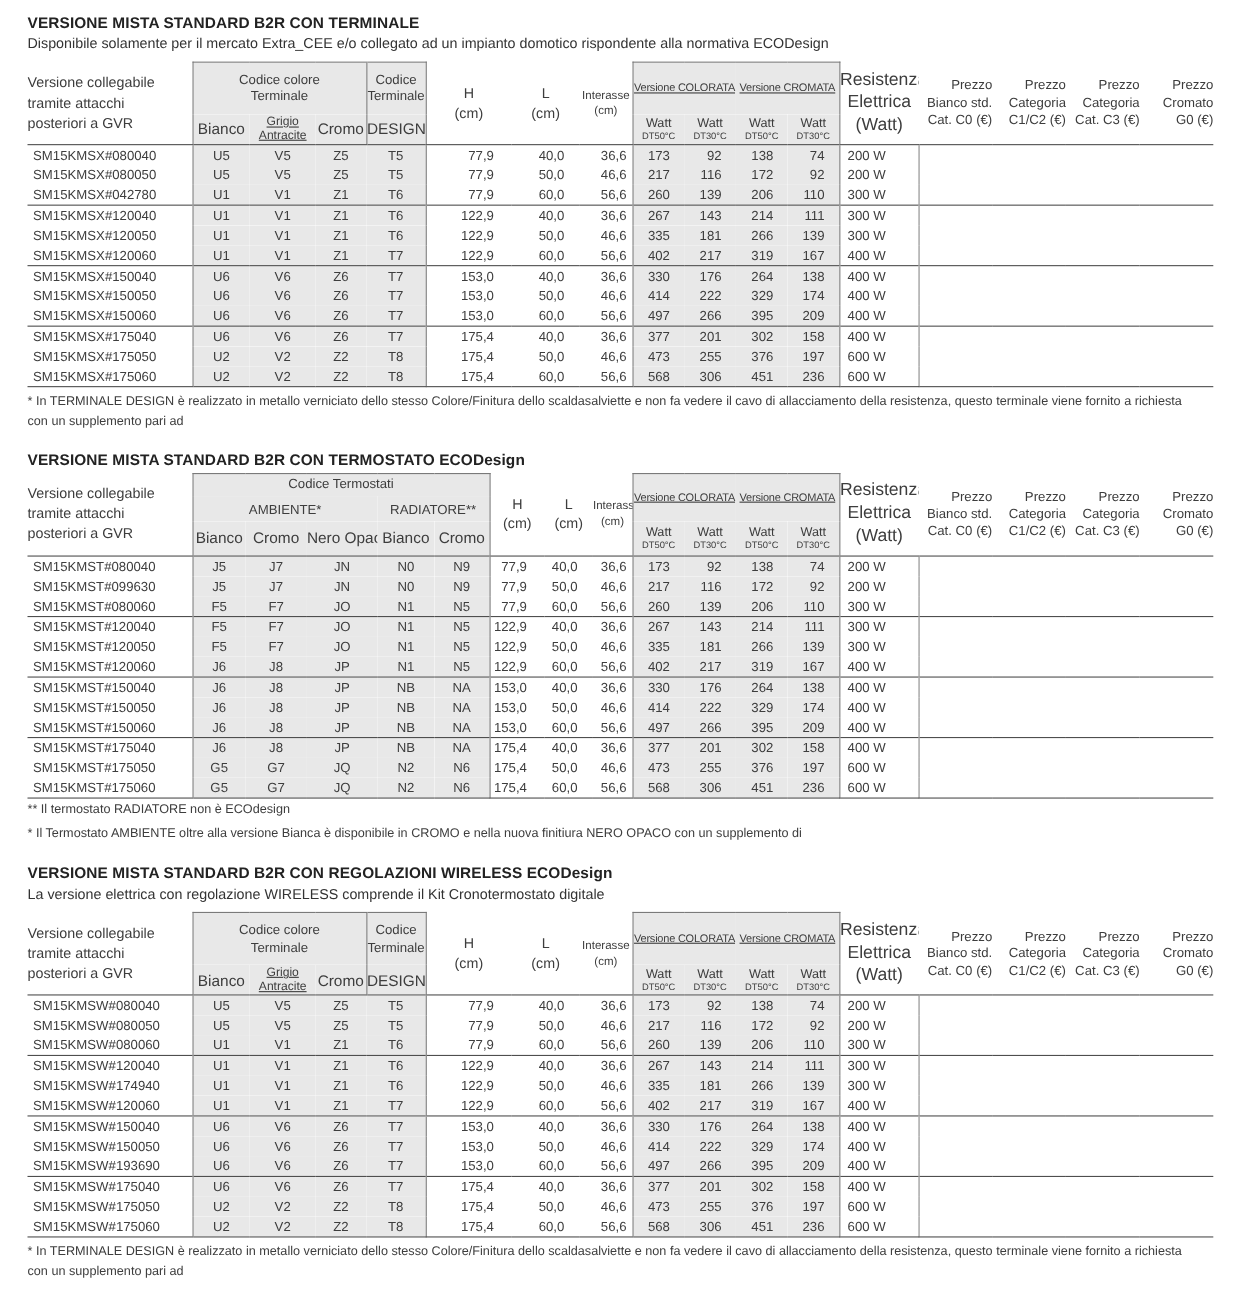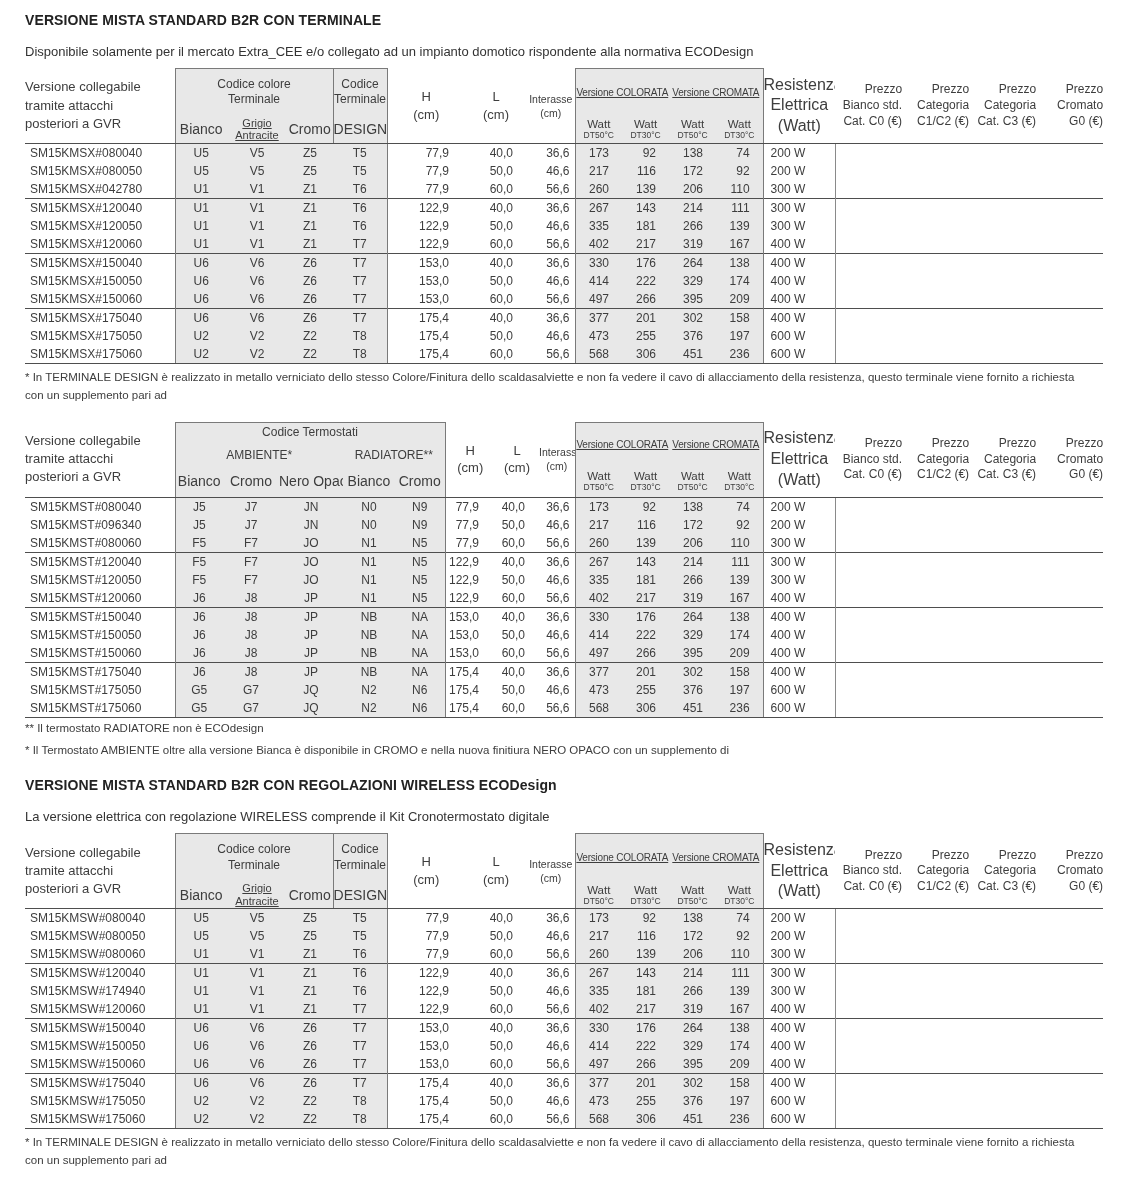--- a/index.html
+++ b/index.html
@@ -1,20 +1,20 @@
 <!DOCTYPE html>
 <html><head>
 <meta charset="utf-8">
 <style>
   html,body{margin:0;padding:0;background:#ffffff;}
   body{width:1122px;min-height:1192px;font-family:"Liberation Sans",sans-serif;color:#3d3d3d;}
   .page{padding:12px 16px 10px 25px;}
   section + section{margin-top:17px;}
   .sec-title{font-size:14px;font-weight:700;color:#222;margin:0 0 4px 0;letter-spacing:.1px;}
-  .sec-sub{font-size:13px;margin:16px 0 9px 0;color:#333;}
+  .sec-sub{font-size:13px;margin:4px 0 9px 0;color:#333;}
   .sec-sub:empty{display:none;}
   .footnote{font-size:11.5px;margin:5px 0 0 0;line-height:1.55;color:#3d3d3d;max-width:1060px;}
 
   table.t{border-collapse:collapse;table-layout:fixed;width:1078px;}
   .t th,.t td{padding:0;font-weight:normal;color:#3d3d3d;overflow:hidden;white-space:nowrap;}
   .shade{background:#e8e8e8;}
   .bL{border-left:1px solid #7a7a7a;}
   .bR{border-right:1px solid #7a7a7a;}
   .bT{border-top:1px solid #7a7a7a;}
   .hb{border-bottom:1.5px solid #4e4e4e;}
@@ -393,20 +393,21 @@
               <td class="price"></td>
               <td class="price"></td>
             </tr>
           </tbody>
         </table>
       </div>
     <p class="footnote">* In TERMINALE DESIGN è realizzato in metallo verniciato dello stesso Colore/Finitura dello scaldasalviette e non fa vedere il cavo di allacciamento della resistenza, questo terminale viene fornito a richiesta con un supplemento pari ad</p>
   </section>
 
   <section>
+    <h2 class="sec-title">VERSIONE MISTA STANDARD B2R CON TERMOSTATO ECODesign</h2>
     <div>
         <table class="t t-termostato">
           <colgroup>
             <col style="width: 150px;">
             <col style="width: 48px;">
             <col style="width: 56px;">
             <col style="width: 64px;">
             <col style="width: 52px;">
             <col style="width: 50px;">
             <col style="width: 50px;">
@@ -519,21 +520,21 @@
               <td class="shade wnum">92</td>
               <td class="shade wnum">138</td>
               <td class="shade wnum bR">74</td>
               <td class="res">200 W</td>
               <td class="price"></td>
               <td class="price"></td>
               <td class="price"></td>
               <td class="price"></td>
             </tr>
             <tr>
-              <td class="prod">SM15KMST#096340</td>
+              <td class="prod">SM15KMST#099630</td>
               <td class="shade codec bL">J5</td>
               <td class="shade codec">J7</td>
               <td class="shade codec">JN</td>
               <td class="shade codec">N0</td>
               <td class="shade codec bR">N9</td>
               <td class="num h">77,9</td>
               <td class="num l">50,0</td>
               <td class="num interasse">46,6</td>
               <td class="shade wnum bL">217</td>
               <td class="shade wnum">116</td>
@@ -1005,21 +1006,21 @@
               <td class="shade wnum">222</td>
               <td class="shade wnum">329</td>
               <td class="shade wnum bR">174</td>
               <td class="res">400 W</td>
               <td class="price"></td>
               <td class="price"></td>
               <td class="price"></td>
               <td class="price"></td>
             </tr>
             <tr>
-              <td class="prod">SM15KMSW#150060</td>
+              <td class="prod">SM15KMSW#193690</td>
               <td class="shade codec bL">U6</td>
               <td class="shade codec">V6</td>
               <td class="shade codec">Z6</td>
               <td class="shade codec bR">T7</td>
               <td class="num h">153,0</td>
               <td class="num l">60,0</td>
               <td class="num interasse">56,6</td>
               <td class="shade wnum bL">497</td>
               <td class="shade wnum">266</td>
               <td class="shade wnum">395</td>

